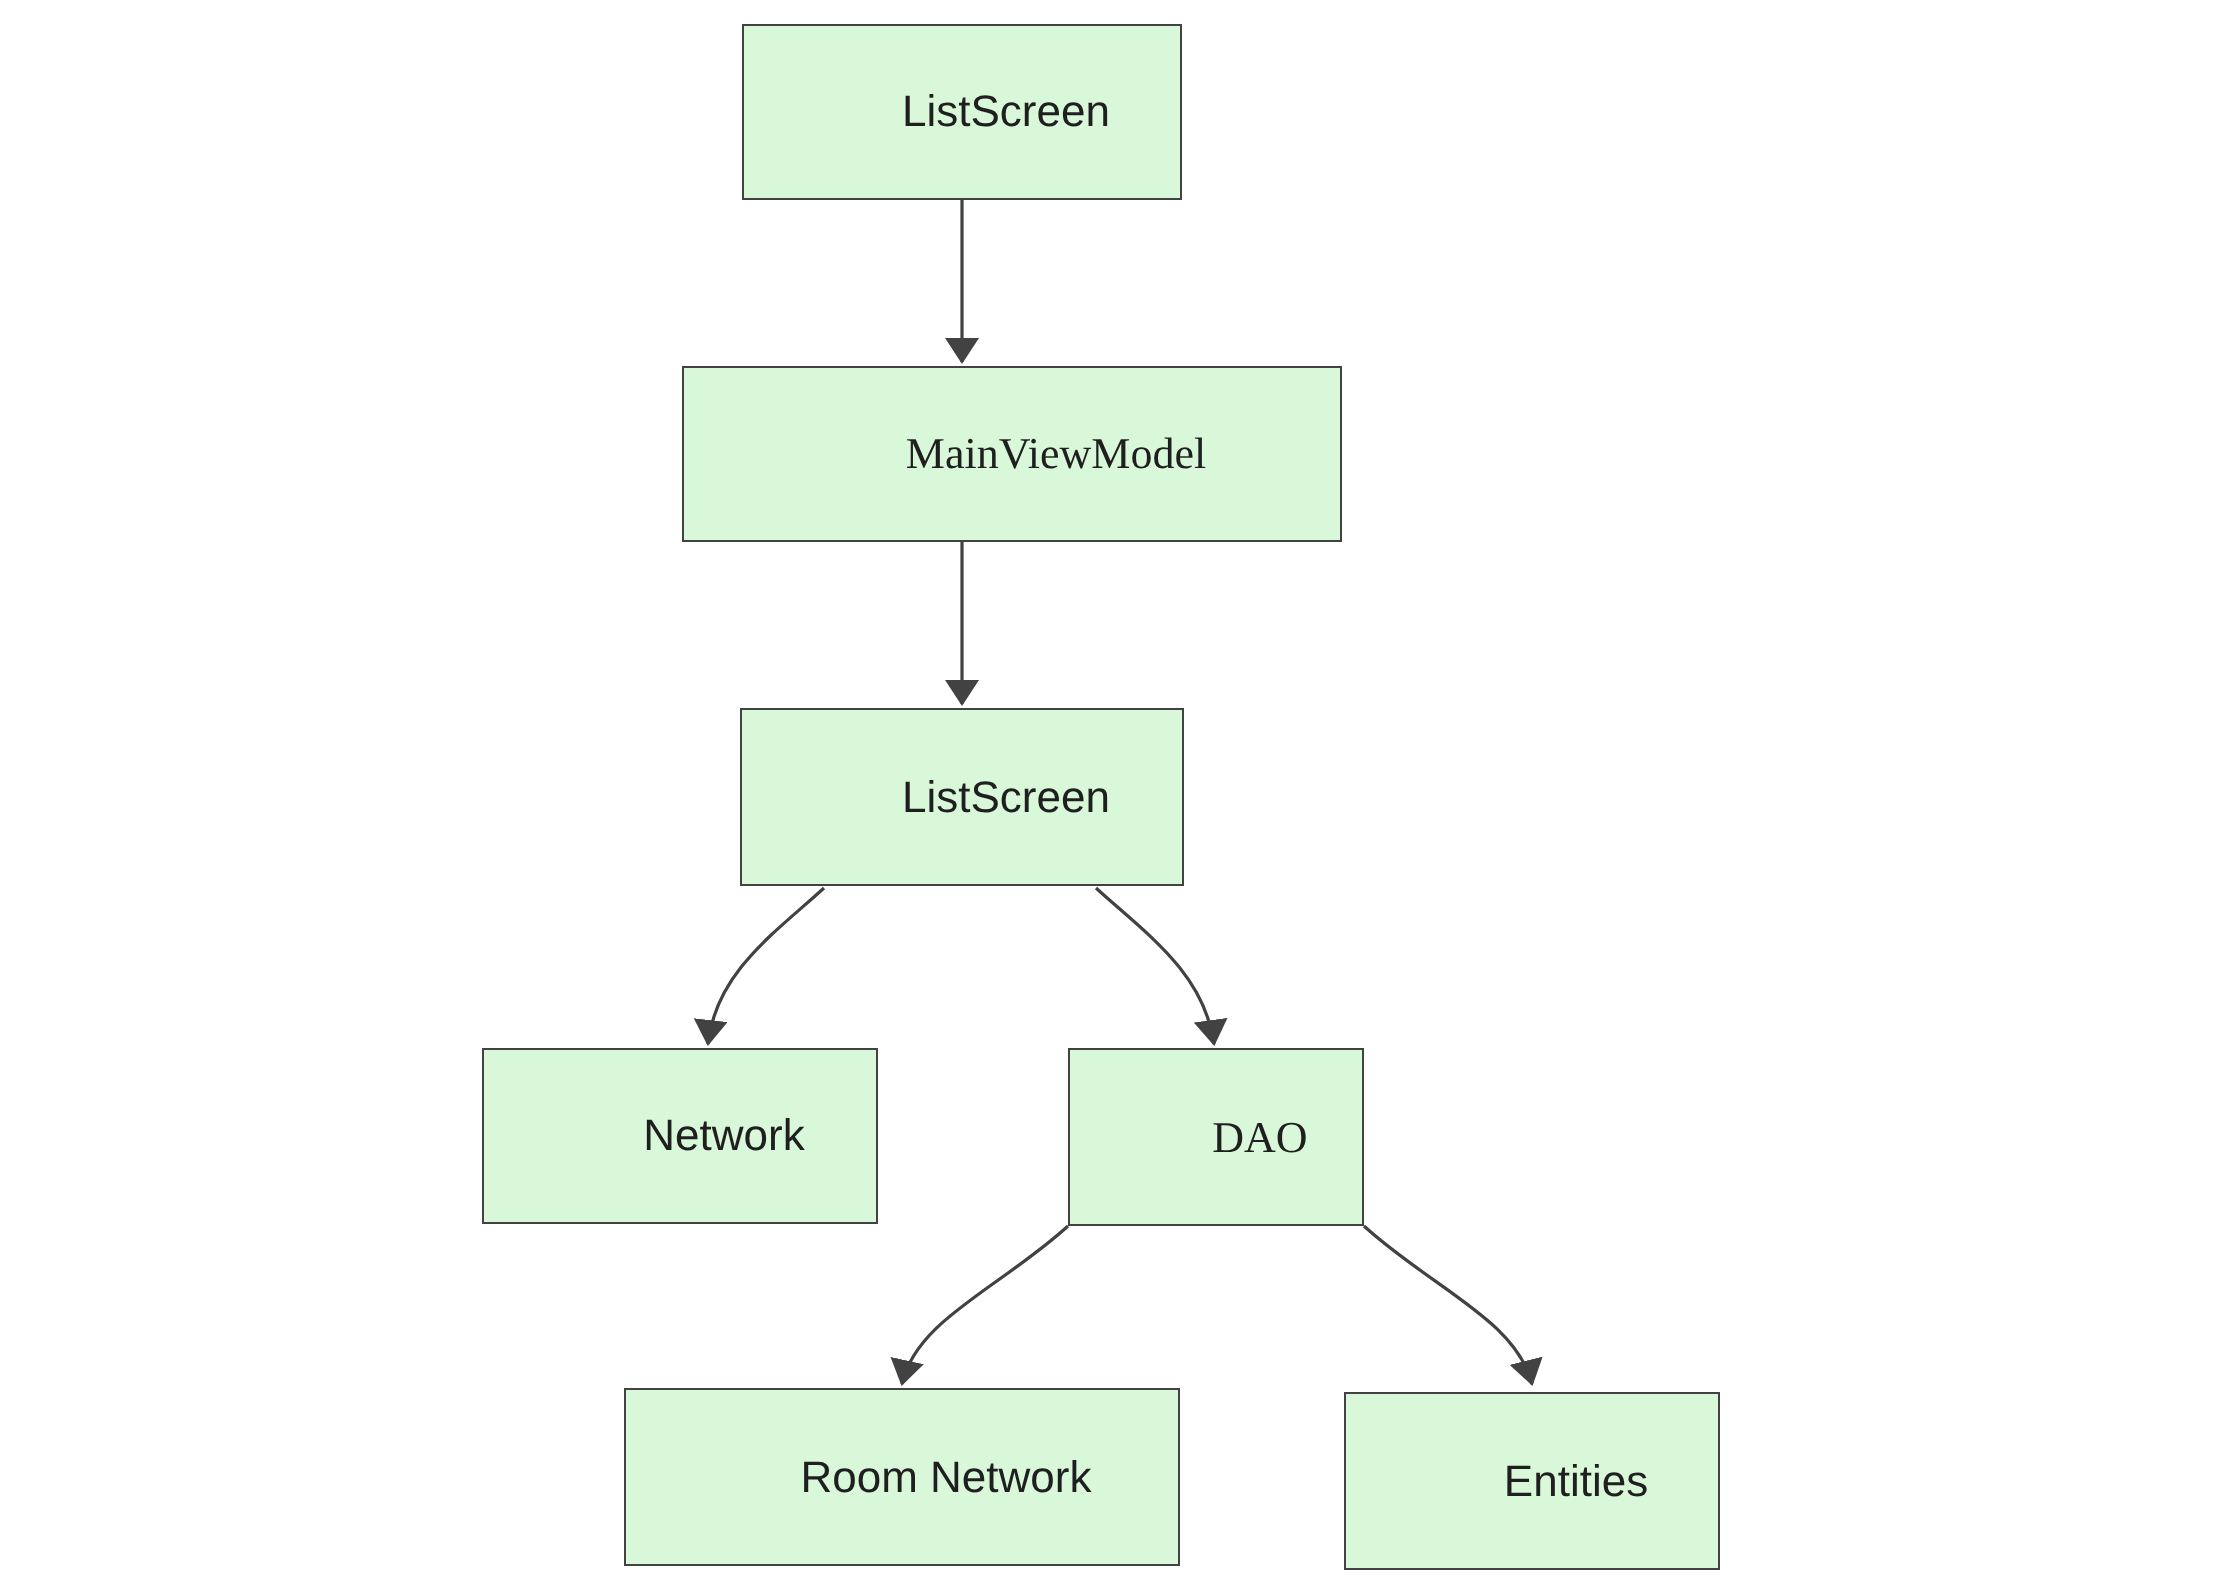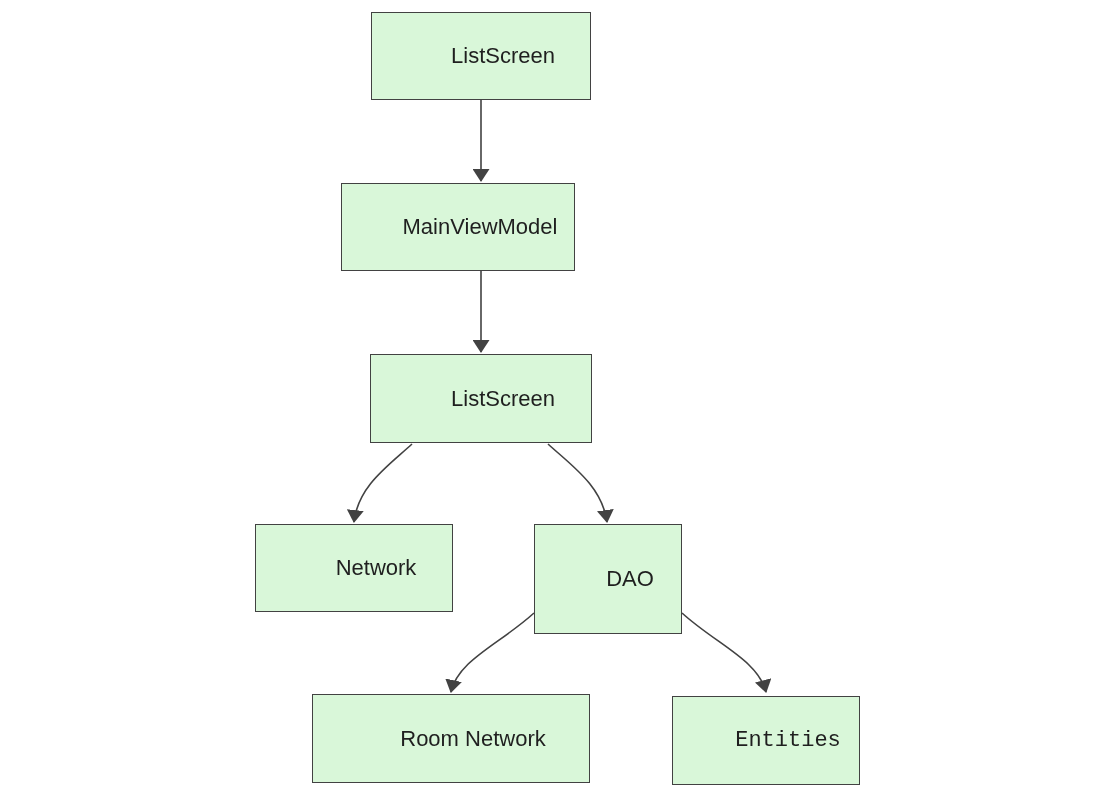--- a/index.html
+++ b/index.html
@@ -55,25 +55,25 @@
       <path d="M412,444 C388,466 358,486 354,522" marker-end="url(#arrowhead)"></path>
       <path d="M548,444 C572,466 602,486 607,522" marker-end="url(#arrowhead)"></path>
       <path d="M534,613 C500,644 458,660 451,692" marker-end="url(#arrowhead)"></path>
       <path d="M682,613 C716,644 758,660 766,692" marker-end="url(#arrowhead)"></path>
     </g>
     <style>.arrow-fill{fill:#424242;stroke:none;}</style>
   </svg>
 
   <div class="node" style="left:371px; top:12px;  width:220px; height:88px;">ListScreen</div>
 
-  <div class="node" style="left:341px; top:183px; width:234px; height:88px;">MainViewModel</div>
+  <div class="node" style="left:341px; top:183px; width:330px; height:88px;font-family:Liberation Serif, serif;">MainViewModel</div>
 
   <div class="node" style="left:370px; top:354px; width:222px; height:89px;">ListScreen</div>
 
-  <div class="node" style="left:255px; top:524px; width:198px; height:88px;">Network</div>
+  <div class="node" style="left:241px; top:524px; width:198px; height:88px;">Network</div>
 
-  <div class="node" style="left:534px; top:524px; width:148px; height:110px;">DAO</div>
+  <div class="node" style="left:534px; top:524px; width:148px; height:89px;font-family:Liberation Serif, serif;">DAO</div>
 
   <div class="node" style="left:312px; top:694px; width:278px; height:89px;">Room Network</div>
 
-  <div class="node" style="left:672px; top:696px; width:188px; height:89px;font-family:Liberation Mono, monospace;">Entities</div>
+  <div class="node" style="left:672px; top:696px; width:188px; height:89px;">Entities</div>
 
 </div>
 
 </body></html>

